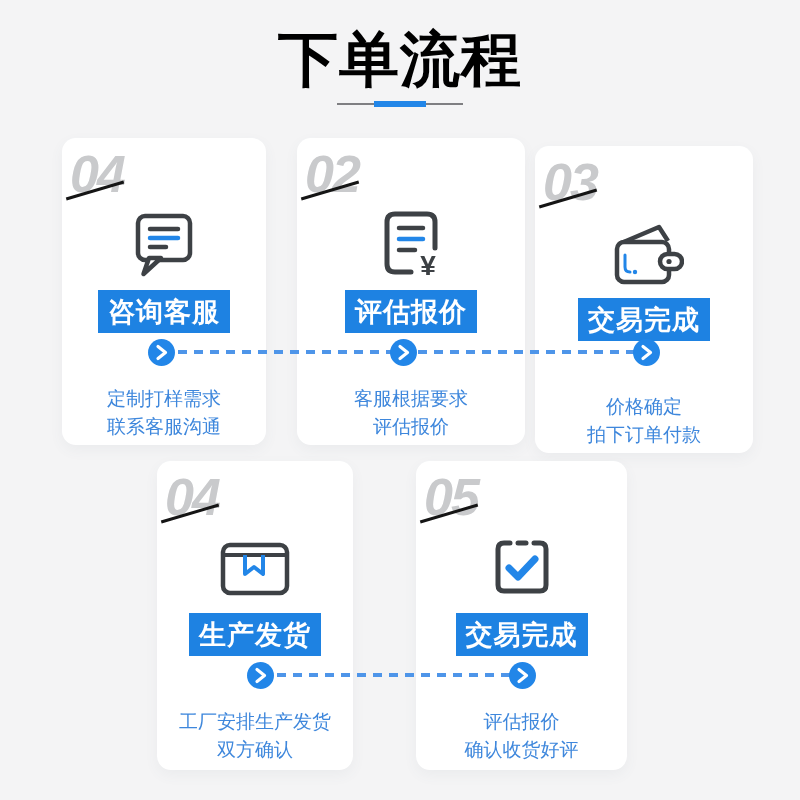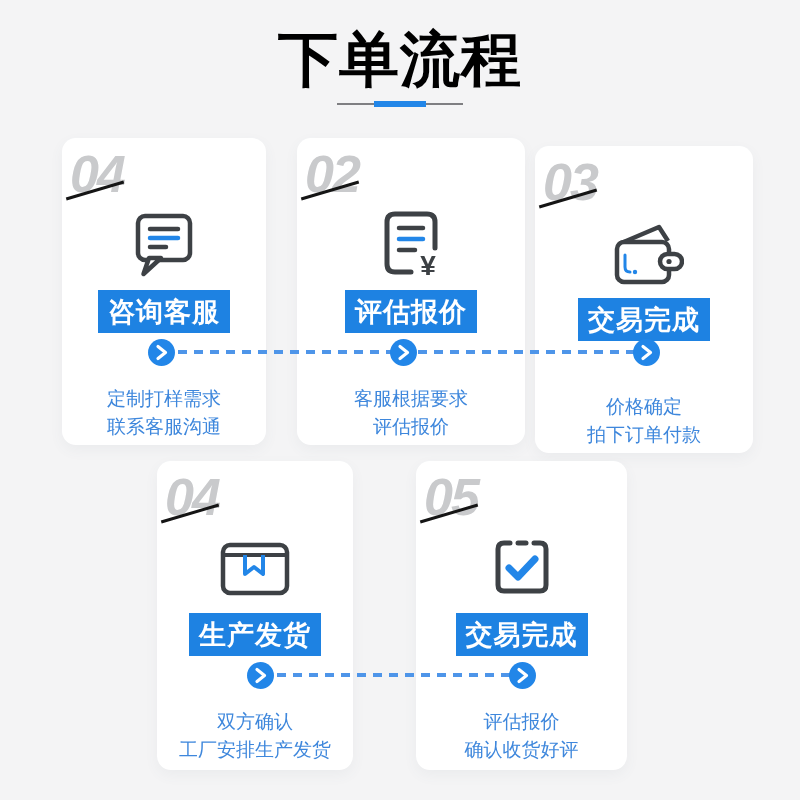--- a/index.html
+++ b/index.html
@@ -163,22 +163,22 @@
     <div class="step-slash"></div>
     <div class="icon-wrap">
       <svg width="80" height="80" viewBox="0 0 80 80">
         <rect x="8" y="16" width="64" height="48" rx="7" fill="none" stroke="#3d4145" stroke-width="4.5"></rect>
         <line x1="9" y1="26" x2="71" y2="26" stroke="#3d4145" stroke-width="4"></line>
         <path d="M30 26 L30 45 L39 38 L48 45 L48 26" fill="none" stroke="#2286e8" stroke-width="4" stroke-linejoin="round"></path>
       </svg>
     </div>
     <div class="step-btn">生产发货</div>
     <div class="step-desc">
+      <div>工厂安排生产发货</div>
       <div>双方确认</div>
-      <div>工厂安排生产发货</div>
     </div>
   </div>
 
   <div class="card card5">
     <div class="step-num">05</div>
     <div class="step-slash"></div>
     <div class="icon-wrap">
       <svg width="80" height="80" viewBox="0 0 80 80">
         <path d="M28 14 L22 14 Q16 14 16 20 L16 56 Q16 62 22 62 L58 62 Q64 62 64 56 L64 20 Q64 14 58 14 L52 14" fill="none" stroke="#3d4145" stroke-width="5" stroke-linecap="round"></path>
         <line x1="36" y1="14" x2="44" y2="14" stroke="#3d4145" stroke-width="5" stroke-linecap="round"></line>

